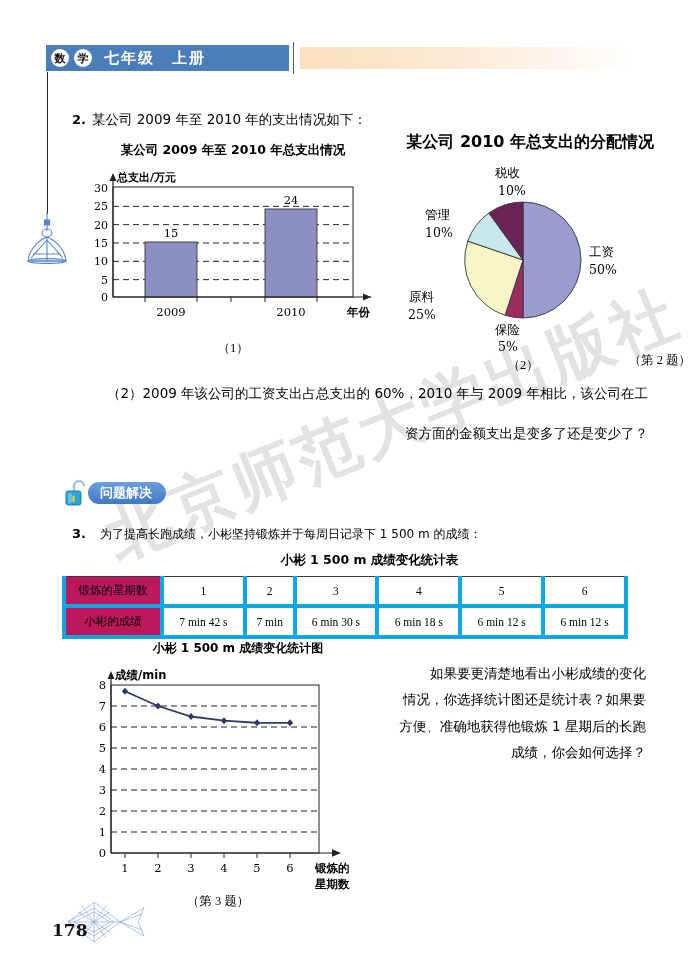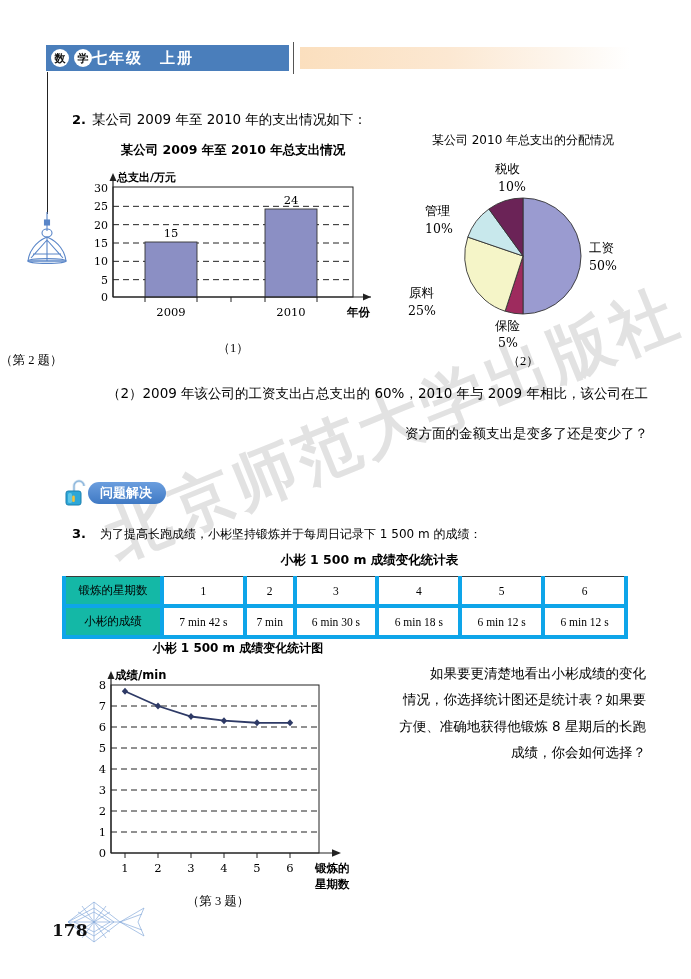--- a/index.html
+++ b/index.html
@@ -13,21 +13,21 @@
     position:absolute;left:46px;top:45px;width:243px;height:26px;
     background:#4a7ebb;display:flex;align-items:center;
   }
   .logo-circle{
     width:18px;height:18px;border-radius:50%;background:#fff;
     display:flex;align-items:center;justify-content:center;
     font-size:11px;font-weight:bold;color:#111;margin-left:5px;
     font-family:"DejaVu Sans",sans-serif;line-height:1;
   }
   #header-title{
-    color:#fff;font-size:15px;font-weight:bold;
+    margin-left:12px;color:#fff;font-size:15px;font-weight:bold;
     letter-spacing:2px;font-family:"DejaVu Sans",sans-serif;
   }
   #header-sep{
     position:absolute;left:293px;top:42px;width:1px;height:32px;background:#555;
   }
   #header-accent{
     position:absolute;left:300px;top:47px;width:330px;height:22px;
     background:linear-gradient(90deg,#fbdfbe 0%,#fce8d2 45%,#fdf6ee 80%,#ffffff 100%);
   }
   
@@ -51,28 +51,28 @@
   #barchart-block{position:absolute;left:78px;top:142px;width:310px;}
   #barchart-title{
     text-align:center;font-size:12.5px;font-weight:bold;
     font-family:"DejaVu Sans",sans-serif;margin-bottom:10px;
   }
   #barchart-svg{display:block;margin:0 auto;}
   #barchart-caption{text-align:center;font-size:12.5px;margin-top:6px;}
   
   #piechart-block{position:absolute;left:392px;top:132px;width:262px;}
   #piechart-title{
-    text-align:center;font-size:12px;font-weight:normal;
+    text-align:right;font-size:16px;font-weight:bold;
     font-family:"DejaVu Sans",sans-serif;
   }
   #piechart-svg{display:block;margin:2px auto 0;}
   #piechart-caption{text-align:center;font-size:12.5px;margin-top:2px;}
   
   #prob2-fig-caption{
-    position:absolute;left:0;top:352px;width:691px;text-align:left;font-size:12.5px;
+    position:absolute;left:0;top:352px;width:691px;text-align:right;font-size:12.5px;
   }
   
   #prob2-questions{position:absolute;left:88px;top:382px;width:560px;}
   #prob2-questions .qline{font-size:13.5px;line-height:1.75;}
   #prob2-questions .indent{padding-left:24px;margin-top:16px;}
   
   #section-badge{position:absolute;left:64px;top:478px;height:30px;display:flex;align-items:center;}
   #badge-pill{
     height:22px;border-radius:11px;background:#5b8fd4;
     display:flex;align-items:center;padding:0 14px 0 12px;margin-left:-6px;
@@ -87,21 +87,21 @@
     font-size:12.5px;font-weight:bold;font-family:"DejaVu Sans",sans-serif;padding-left:24px;
   }
   #stats-table{
     position:absolute;left:62px;top:576px;width:566px;border-collapse:collapse;
     font-size:11.5px;
   }
   #stats-table td{
     border:4px solid #0ea5e9;height:25px;text-align:center;vertical-align:middle;
   }
   #stats-table td.rowhead{
-    background:#14b8a6;font-family:"DejaVu Sans",sans-serif;font-size:11.5px;
+    background:#be185d;font-family:"DejaVu Sans",sans-serif;font-size:11.5px;
     width:92px;font-weight:normal;
   }
   #stats-table tr:first-child td{border-top:1.6px solid #3a3a3a;}
   
   #linechart-block{position:absolute;left:78px;top:640px;width:320px;}
   #linechart-title{
     text-align:center;font-size:12px;font-weight:bold;
     font-family:"DejaVu Sans",sans-serif;margin-bottom:4px;
   }
   #linechart-svg{display:block;margin:0 auto;}
@@ -344,21 +344,21 @@
       <text x="174" y="211">5</text>
       <text x="207" y="211">6</text>
     </g>
 
     <text x="232" y="211" font-size="11.5" font-weight="bold" font-family="DejaVu Sans, sans-serif">锻炼的</text>
     <text x="232" y="227" font-size="11.5" font-weight="bold" font-family="DejaVu Sans, sans-serif">星期数</text>
   </svg>
   <div id="linechart-caption">（第 3 题）</div>
 </div>
 
-<div id="side-prompt" class="content cn">如果要更清楚地看出小彬成绩的变化情况，你选择统计图还是统计表？如果要方便、准确地获得他锻炼 8 星期后的长跑成绩，你会如何选择？</div>
+<div id="side-prompt" class="content cn">如果要更清楚地看出小彬成绩的变化情况，你选择统计图还是统计表？如果要方便、准确地获得他锻炼 1 星期后的长跑成绩，你会如何选择？</div>
 
 <svg id="page-footer" viewBox="0 0 150 70">
   <g stroke="#7ea5d8" fill="none" stroke-width="0.7" opacity="0.92">
     <polygon points="46,32 72,12 98,32 72,52"></polygon>
     <polygon points="46,32 72,18 92,32 72,46"></polygon>
     <polygon points="52,32 72,22 88,32 72,42"></polygon>
     <path d="M98,32 L122,18 L116,32 L122,46 Z"></path>
     <path d="M98,32 L120,24 M98,32 L120,40"></path>
     <path d="M46,32 L98,32 M72,12 L72,52"></path>
     <path d="M56,22 L88,42 M56,42 L88,22"></path>

